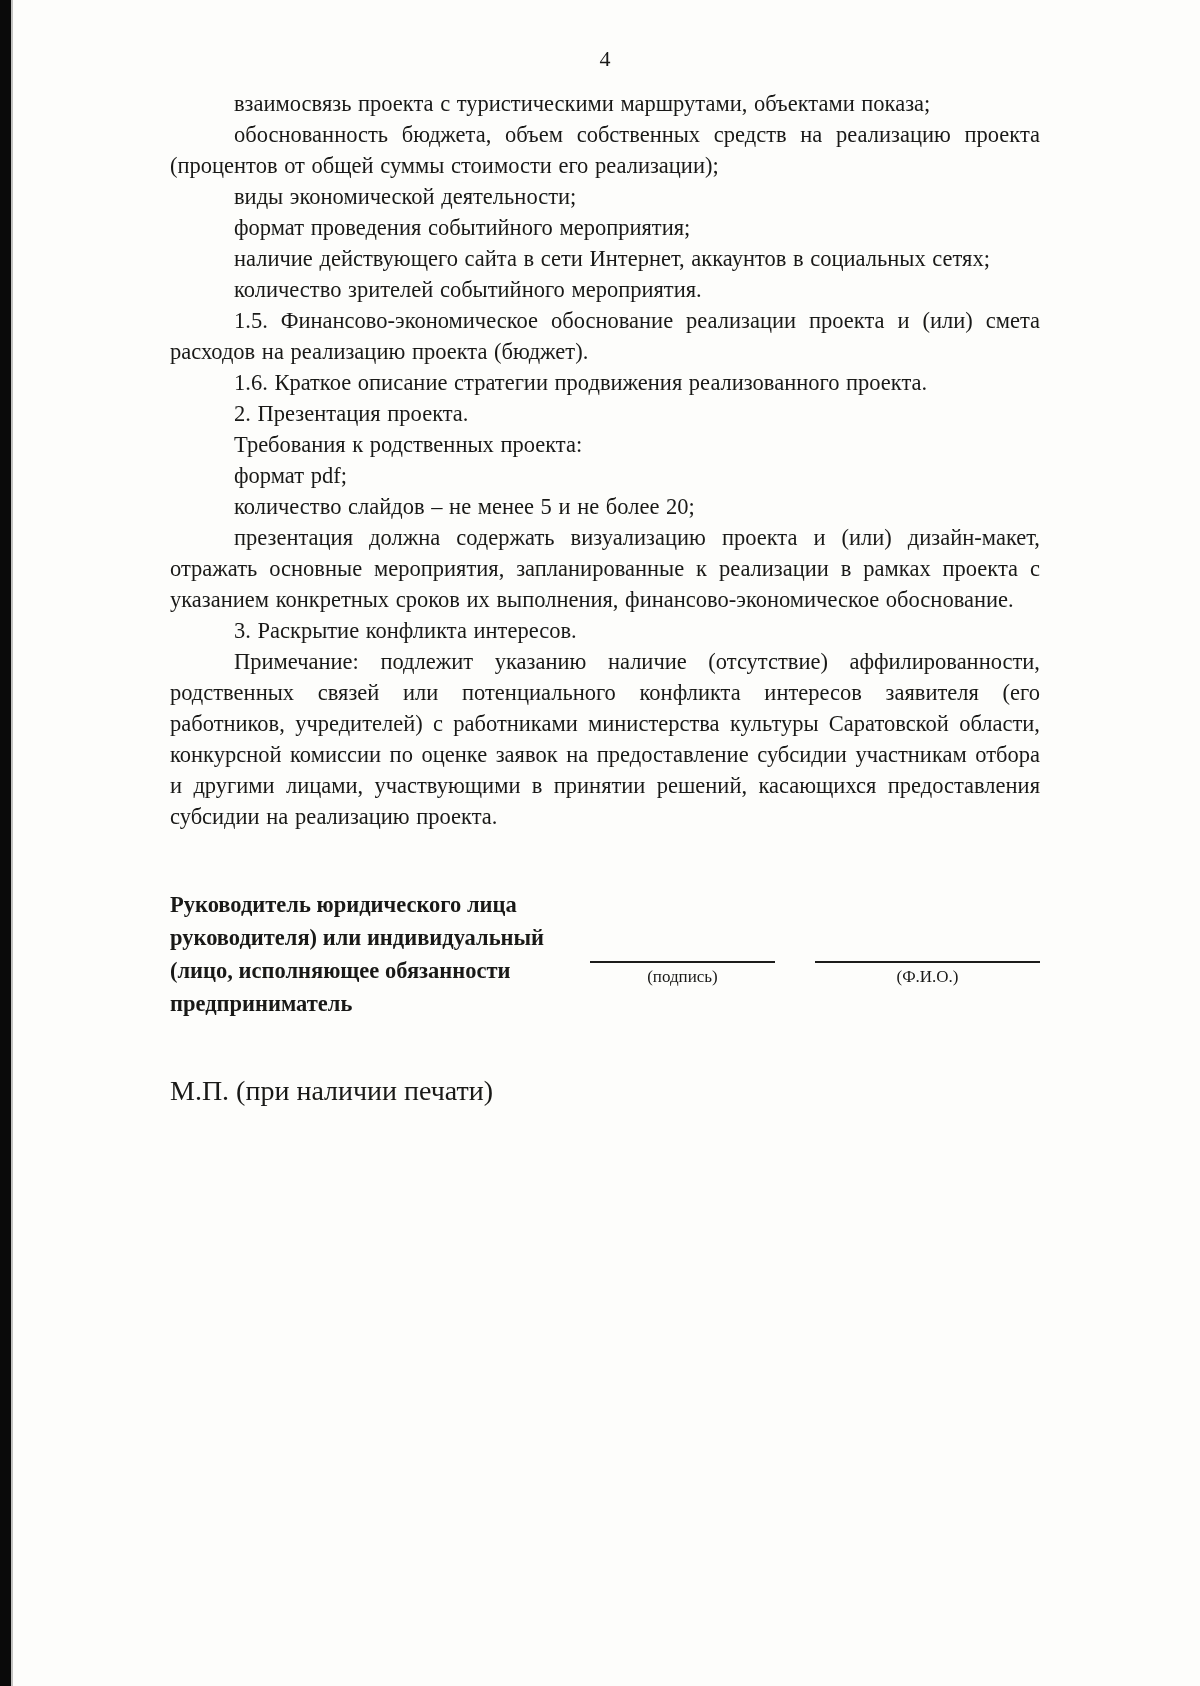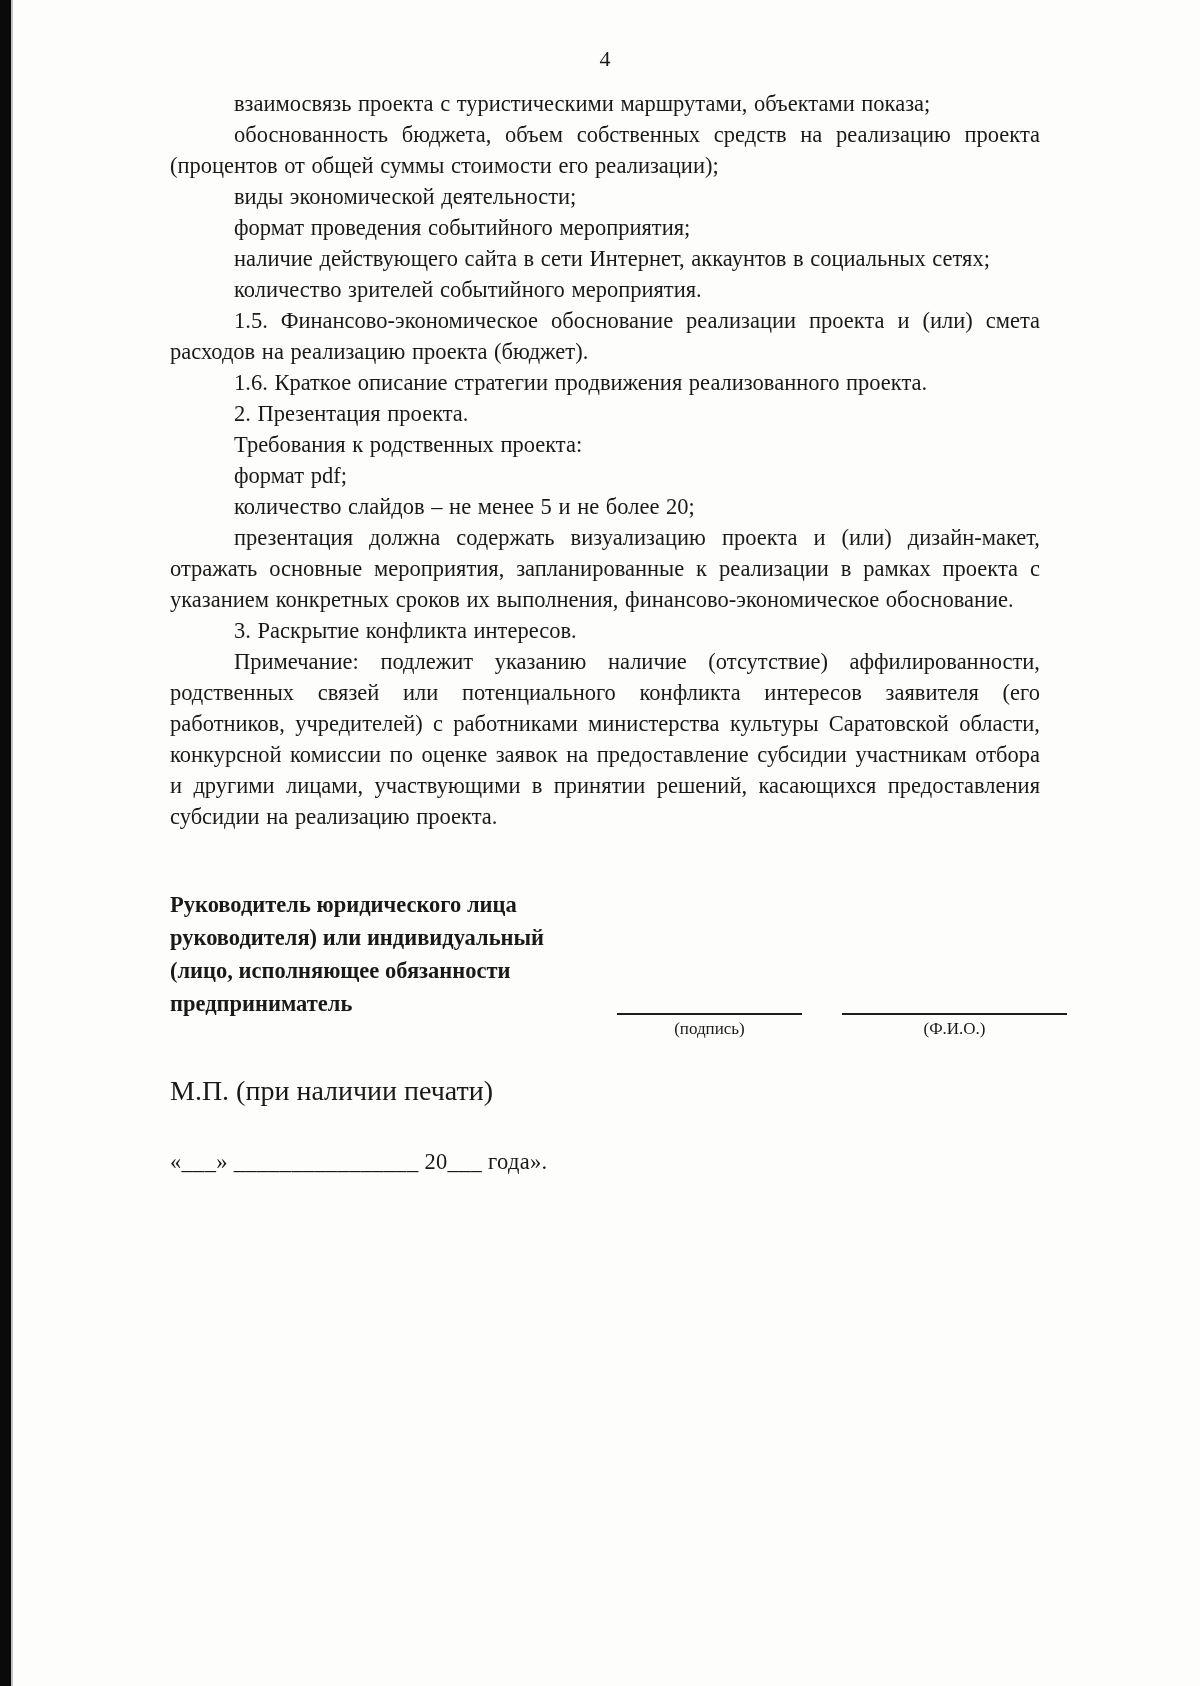--- a/index.html
+++ b/index.html
@@ -48,32 +48,31 @@
     margin: 0;
     font-size: 22.5px;
     line-height: 31px;
     text-align: justify;
     text-indent: 64px;
     word-spacing: 1px;
   }
   .sig-section {
     display: flex;
     margin-top: 56px;
-    gap: 27px;
   }
   .sig-role {
     width: 420px;
     font-weight: bold;
     font-size: 22.5px;
     line-height: 33px;
     flex: 0 0 auto;
   }
   .sig-lines {
     display: flex;
-    align-items: flex-end;
+    align-items: center;
     margin-left: auto;
     gap: 40px;
     position: relative;
     top: 20px;
   }
   .sig-item {
     display: flex;
     flex-direction: column;
   }
   .sig-item.signature { width: 185px; }
@@ -144,16 +143,15 @@
         </div>
         <div class="sig-item fio">
           <div class="sig-rule"></div>
           <div class="sig-caption">(Ф.И.О.)</div>
         </div>
       </div>
     </div>
 
     <div class="stamp-note">М.П. (при наличии печати)</div>
 
-    <div class="date-line">«___» ________________ 20___ года».</div>
 
   </div>
 </div>
 
 </body></html>

